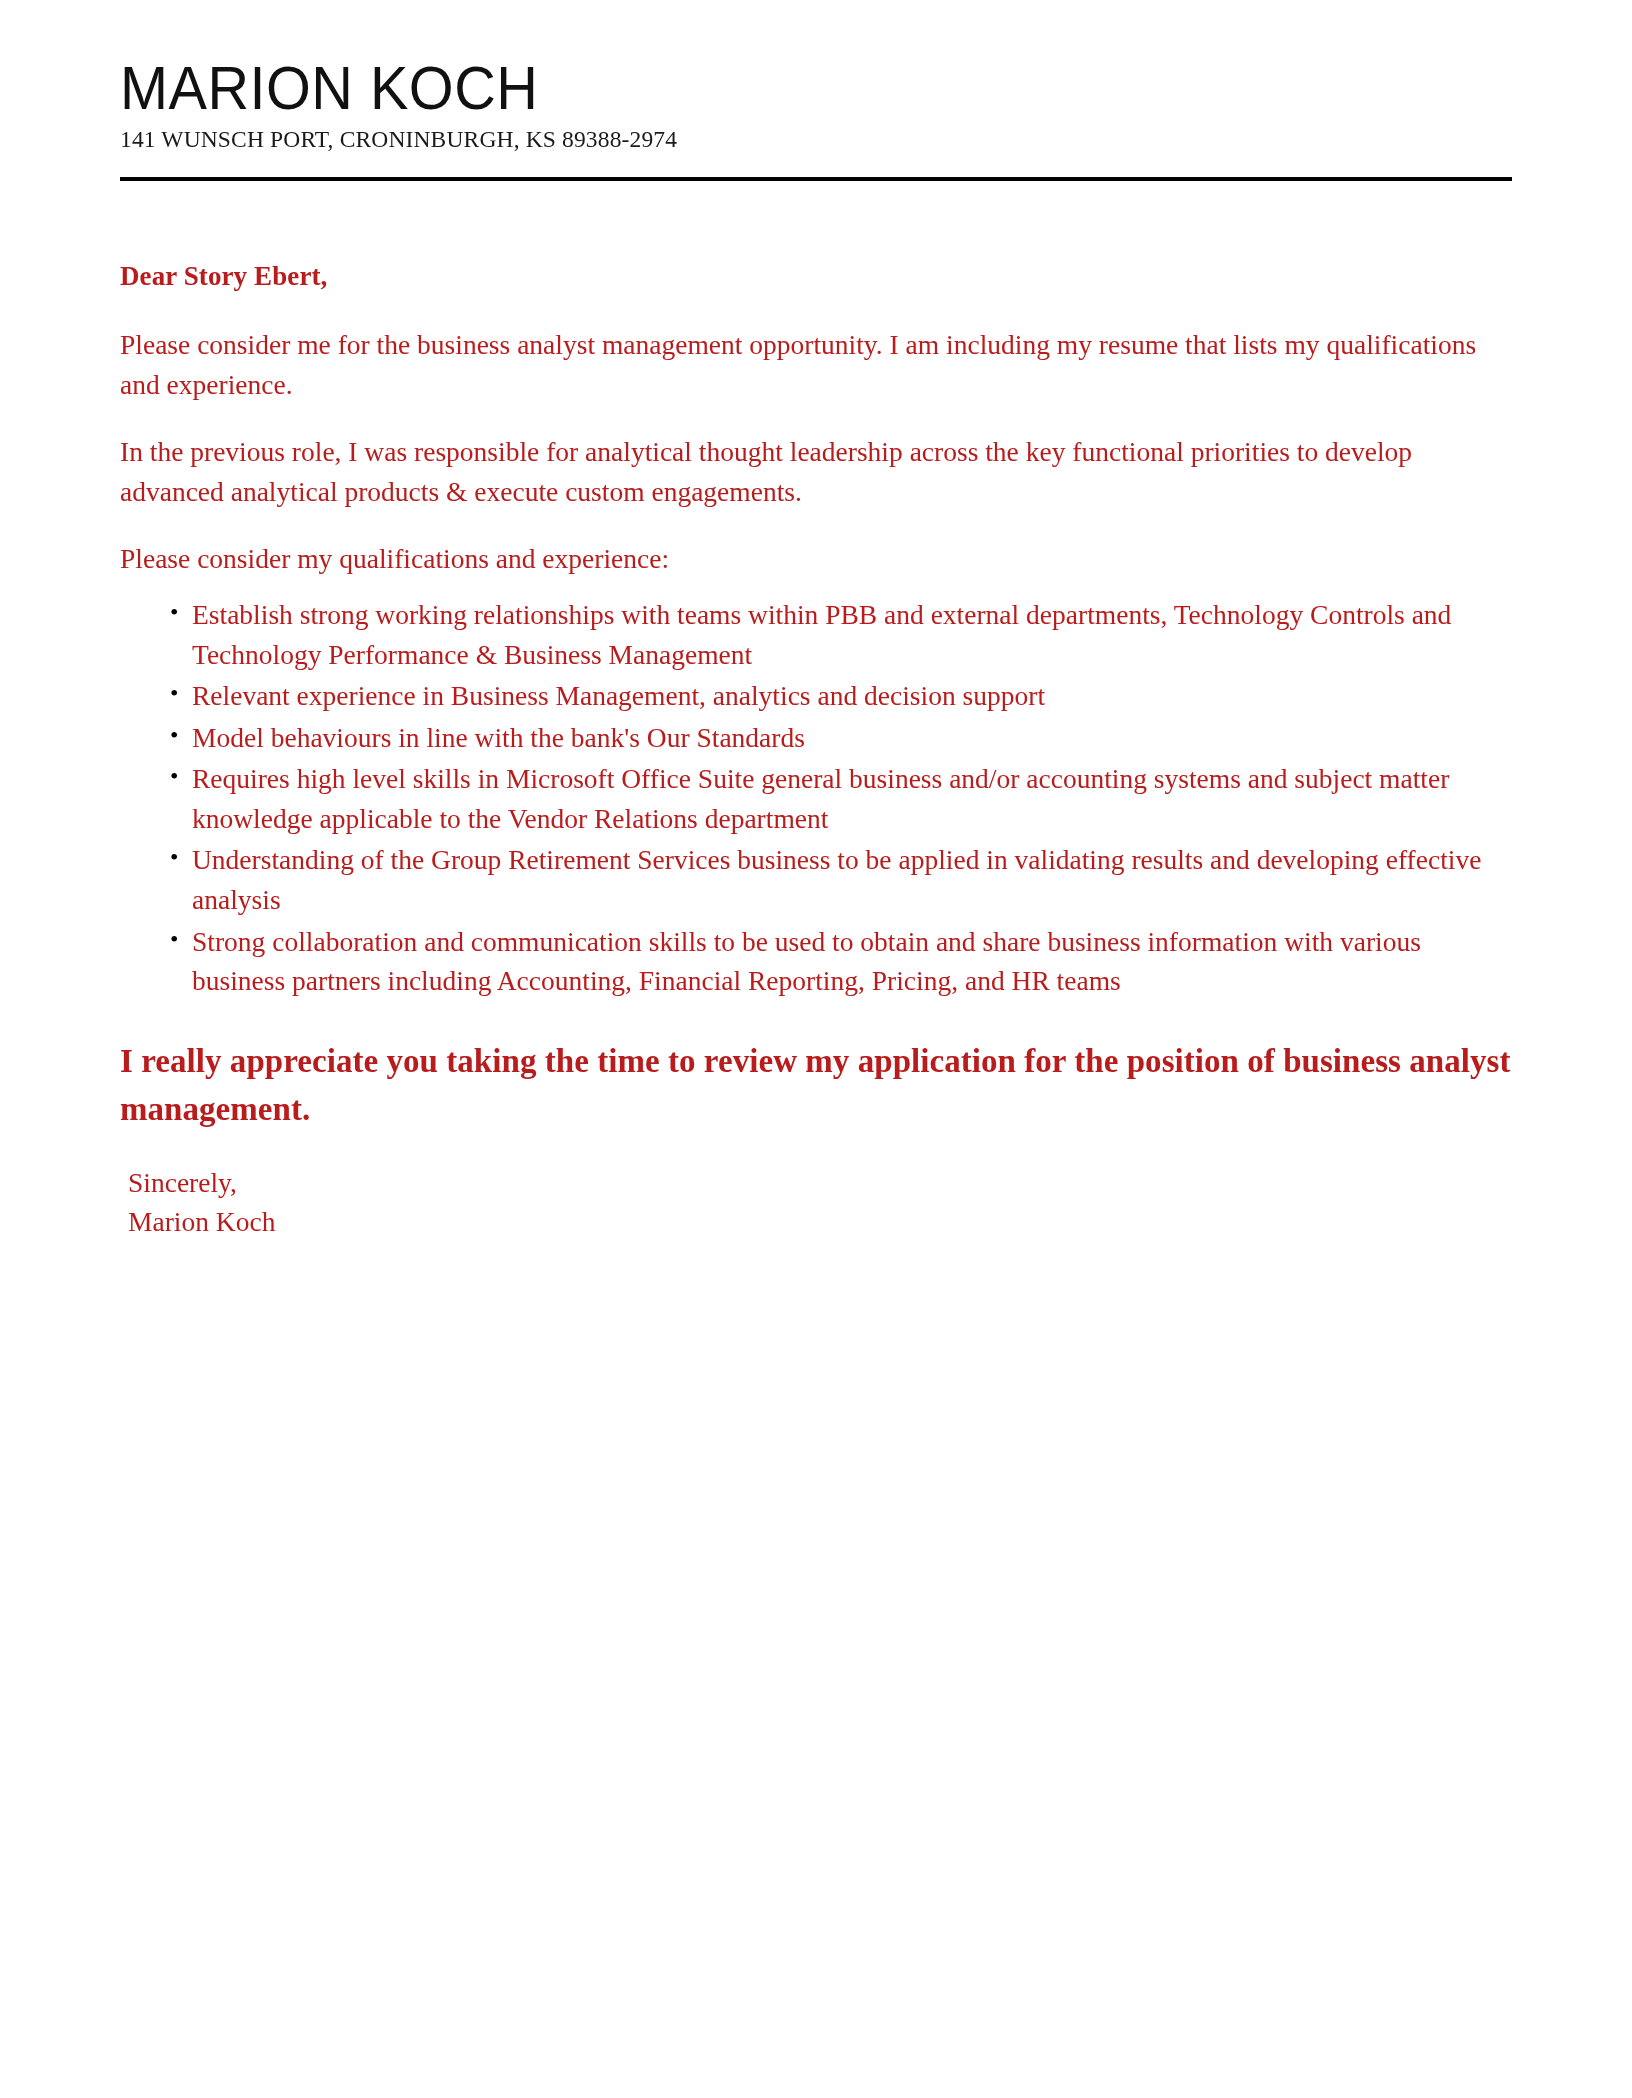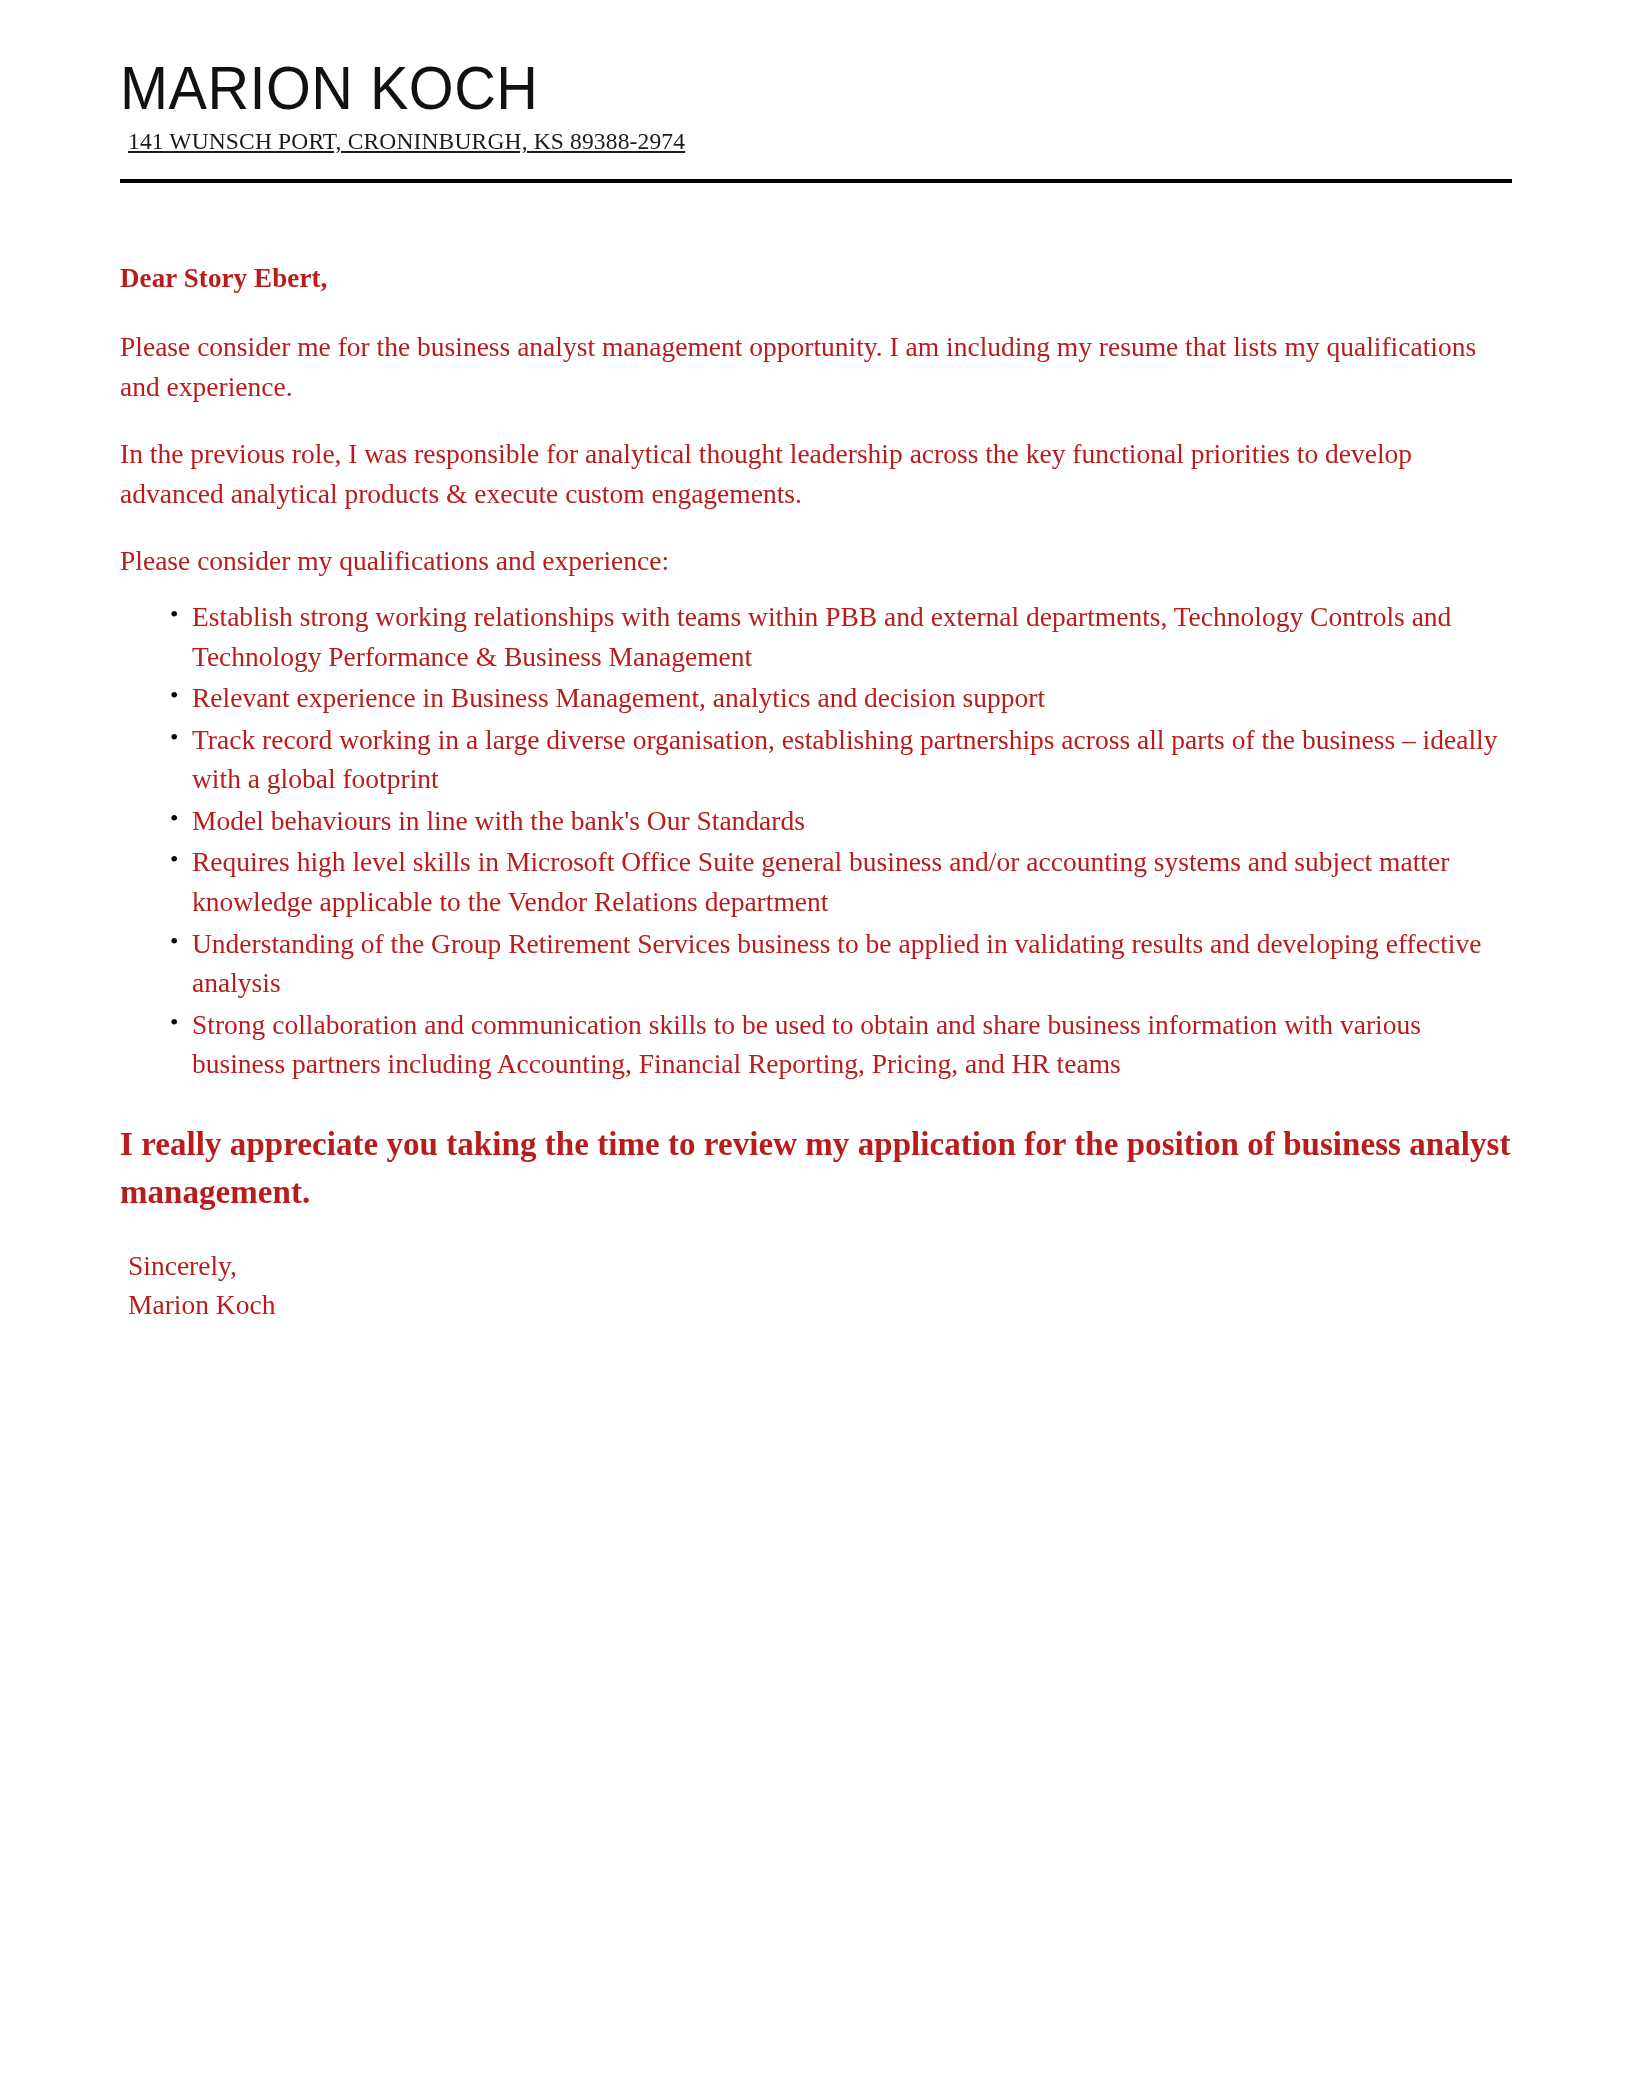--- a/index.html
+++ b/index.html
@@ -44,23 +44,22 @@
     transform: scaleX(0.93);
     transform-origin: left center;
     white-space: nowrap;
   }
   .address {
     font-family: "Liberation Serif", "DejaVu Serif", serif;
     font-size: 23.5px;
     line-height: 1.25;
     letter-spacing: 0.15px;
     color: #1a1a1a;
-    margin: 8px;
+    margin: 0;
     white-space: nowrap;
-    text-decoration: underline;
   }
   .rule {
     margin-top: 22px;
     border: 0;
     border-top: 4px solid #000000;
     width: 1392px;
   }
 
   
   .body-block {
@@ -141,21 +140,20 @@
 
       <p class="para">Please consider me for the business analyst management opportunity. I am including my resume that lists my qualifications and experience.</p>
 
       <p class="para">In the previous role, I was responsible for analytical thought leadership across the key functional priorities to develop advanced analytical products &amp; execute custom engagements.</p>
 
       <p class="intro-line">Please consider my qualifications and experience:</p>
 
       <ul class="quals">
         <li>Establish strong working relationships with teams within PBB and external departments, Technology Controls and Technology Performance &amp; Business Management</li>
         <li>Relevant experience in Business Management, analytics and decision support</li>
-        <li>Track record working in a large diverse organisation, establishing partnerships across all parts of the business – ideally with a global footprint</li>
         <li>Model behaviours in line with the bank's Our Standards</li>
         <li>Requires high level skills in Microsoft Office Suite general business and/or accounting systems and subject matter knowledge applicable to the Vendor Relations department</li>
         <li>Understanding of the Group Retirement Services business to be applied in validating results and developing effective analysis</li>
         <li>Strong collaboration and communication skills to be used to obtain and share business information with various business partners including Accounting, Financial Reporting, Pricing, and HR teams</li>
       </ul>
 
       <p class="closing">I really appreciate you taking the time to review my application for the position of business analyst management.</p>
 
       <div class="signoff">
         <span class="line">Sincerely,</span>

